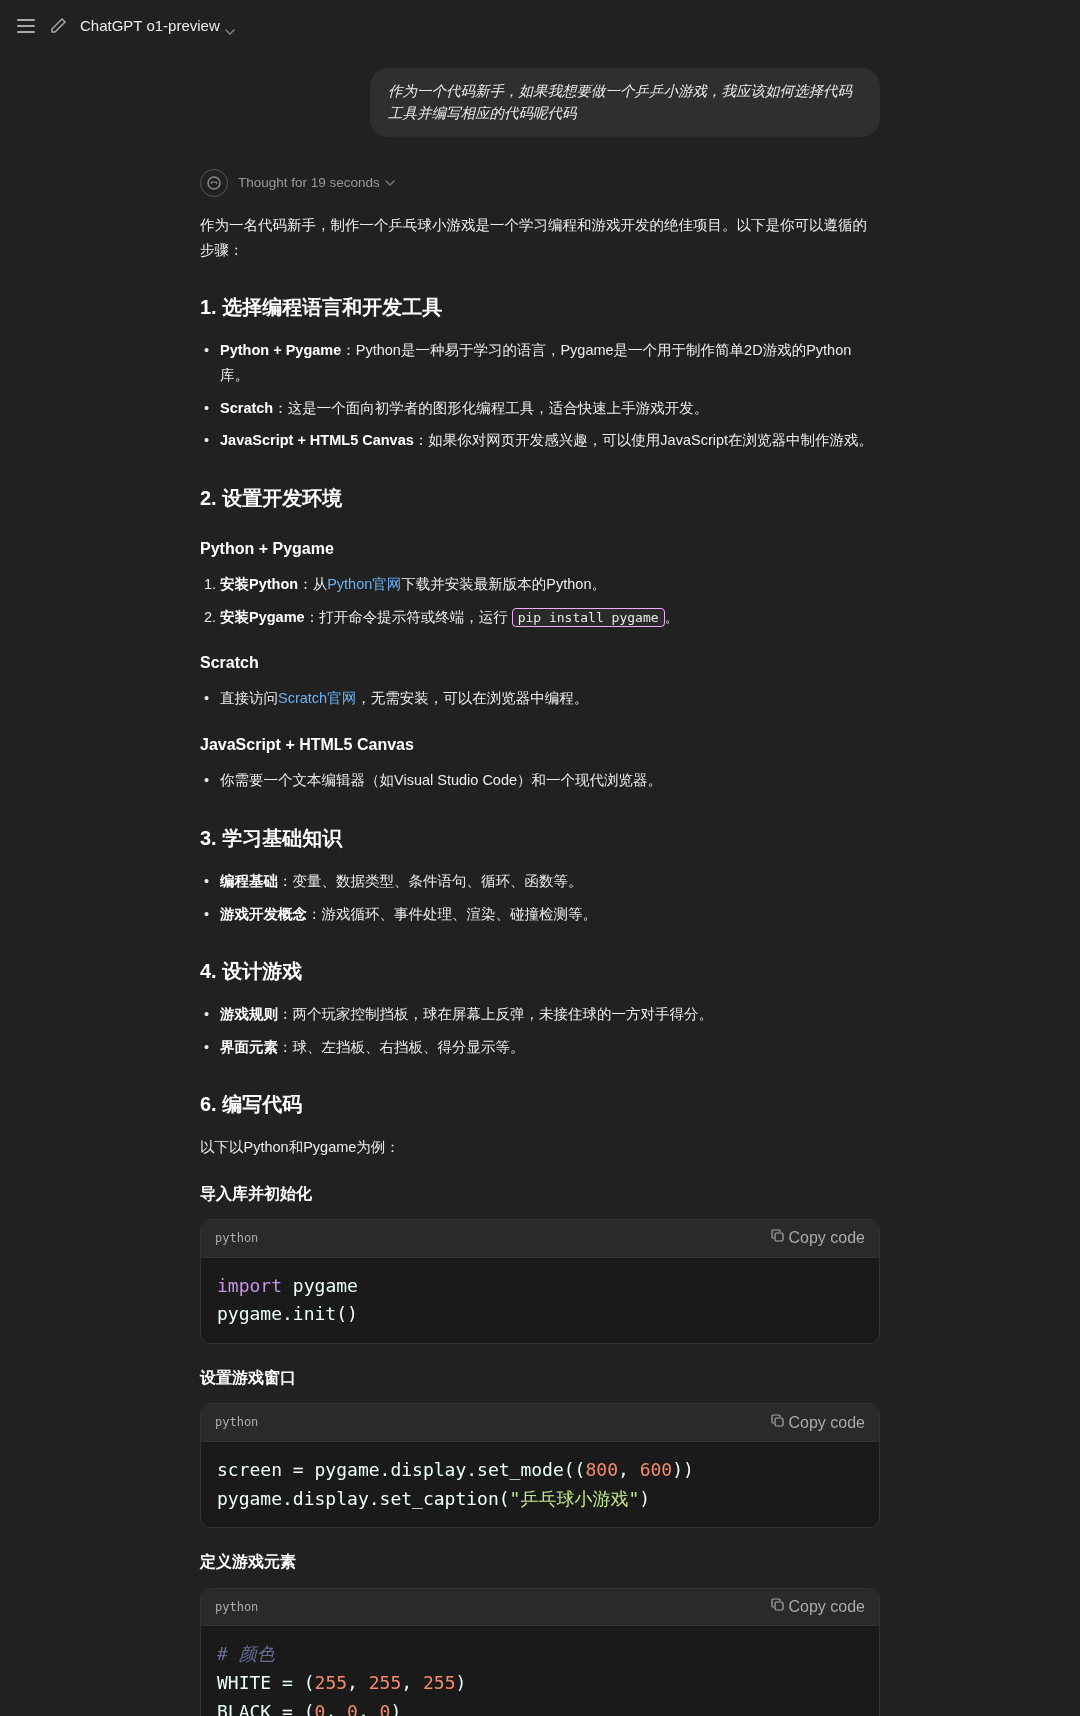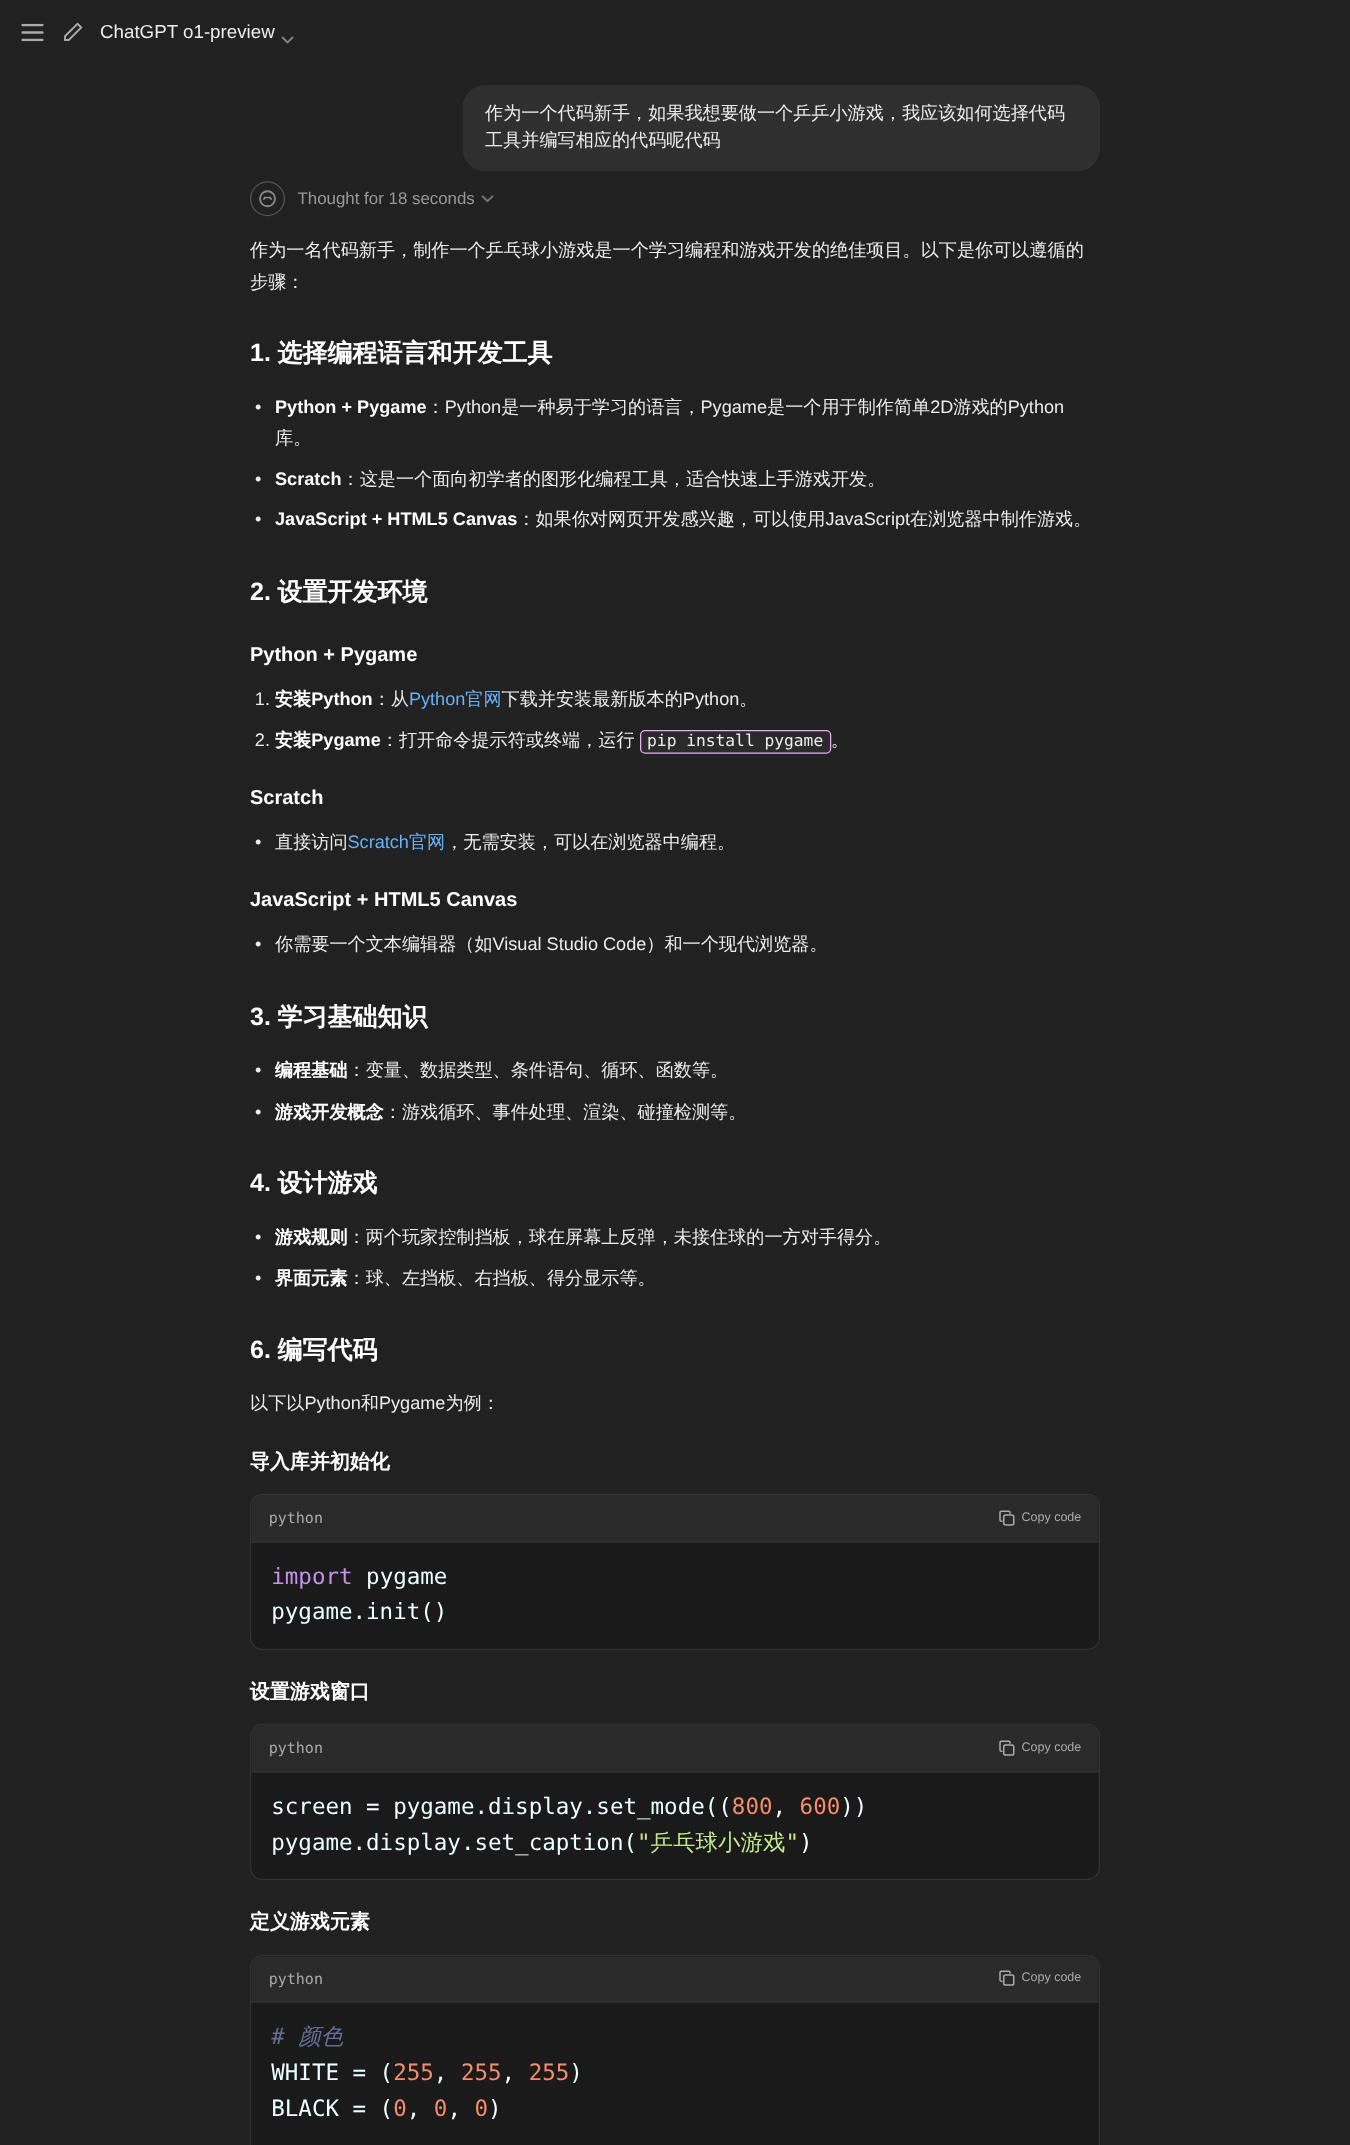--- a/index.html
+++ b/index.html
@@ -42,21 +42,22 @@
     .chat-container {
       max-width: 720px;
       margin: 0 auto;
       padding: 16px 20px 60px;
     }
 
     
     .user-message {
       display: flex;
       justify-content: flex-end;
-      margin-bottom: 8px;
+      margin-bottom: 32px;
+      font-style: italic;
     }
     .user-bubble {
       background: #2f2f2f;
       border-radius: 18px;
       padding: 12px 18px;
       max-width: 75%;
       font-size: 14.5px;
       line-height: 1.55;
       color: #ececec;
     }
@@ -173,24 +174,24 @@
       justify-content: space-between;
       align-items: center;
       border-bottom: 1px solid #333;
     }
     .code-lang {
       font-size: 12px;
       color: #aaa;
       font-family: "Menlo", monospace;
     }
     .copy-code-btn {
-      font-size: 10px;
+      font-size: 16px;
       color: #aaa;
       display: flex;
-      align-items: center;
+      align-items: flex-start;
       gap: 5px;
       cursor: pointer;
       background: none;
       border: none;
       padding: 0;
     }
     .code-block-body {
       padding: 14px 16px;
       font-family: "Menlo", "Consolas", monospace;
       font-size: 18px;
@@ -246,21 +247,21 @@
     <div class="thought-header">
       <div class="thought-icon">
         <svg width="16" height="16" viewBox="0 0 16 16" fill="none">
           <circle cx="8" cy="8" r="6" stroke="#888" stroke-width="1.5"></circle>
           <path d="M5 8.5C5.5 6.5 10.5 6.5 11 8.5" stroke="#888" stroke-width="1.2" stroke-linecap="round"></path>
           <circle cx="6" cy="7" r="0.8" fill="#888"></circle>
           <circle cx="10" cy="7" r="0.8" fill="#888"></circle>
         </svg>
       </div>
       <div class="thought-label">
-        <span>Thought for 18 seconds</span>
+        <span>Thought for 19 seconds</span>
         <svg width="12" height="12" viewBox="0 0 12 12" fill="none">
           <path d="M2 4L6 8L10 4" stroke="#999" stroke-width="1.5" stroke-linecap="round"></path>
         </svg>
       </div>
     </div>
 
     <div class="content">
 
       <p>作为一名代码新手，制作一个乒乓球小游戏是一个学习编程和游戏开发的绝佳项目。以下是你可以遵循的步骤：</p>
 

